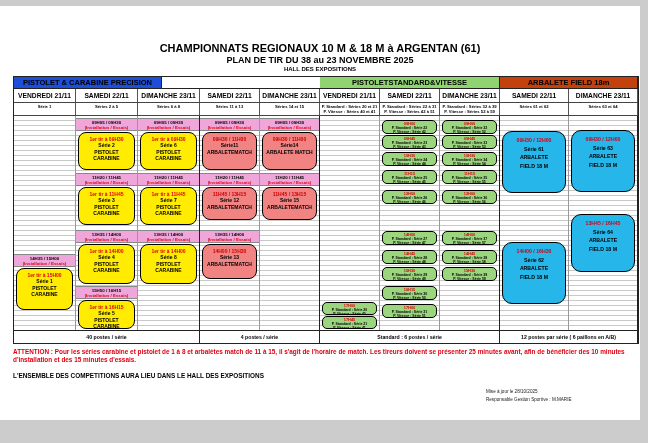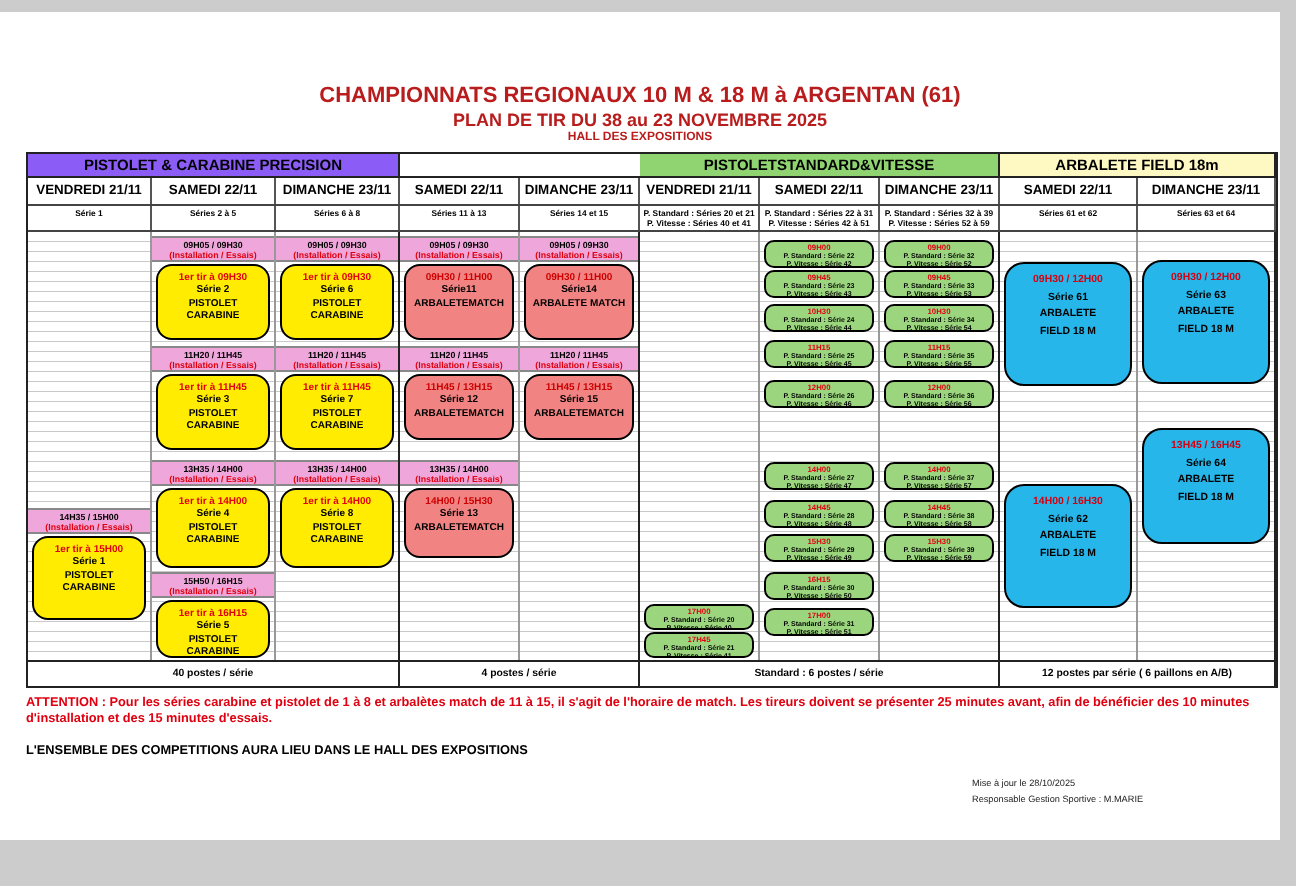--- a/index.html
+++ b/index.html
@@ -1,19 +1,19 @@
 <!DOCTYPE html>
 <html><head>
 <meta charset="utf-8">
 <style>
   html,body{margin:0;padding:0;}
   body{width:648px;height:443px;background:#cccccc;position:relative;overflow:hidden;
        font-family:"Liberation Sans", sans-serif;}
   .sheet{position:absolute;left:0;top:6px;width:640px;height:414px;background:#ffffff;}
-  .titles{position:absolute;top:36px;left:0;width:100%;text-align:center;color:#b91c1c;}
+  .titles{position:absolute;top:36px;left:0;width:100%;text-align:center;color:#000000;}
   .t1{font-size:11px;font-weight:bold;}
   .t2{font-size:9px;font-weight:bold;margin-top:1px;}
   .t3{font-size:6px;font-weight:bold;margin-top:1px;}
   #tbl{position:absolute;left:13px;top:70px;width:624px;border:1px solid #222;box-sizing:content-box;}
   #bandRow{position:relative;height:11px;border-bottom:1px solid #222;}
   .band{position:absolute;top:0;height:11px;box-sizing:border-box;border-right:1px solid #222;
         font-size:7.5px;font-weight:bold;text-align:center;line-height:11px;color:#000;overflow:hidden;}
   #dayRow{position:relative;height:13px;border-bottom:1px solid #444;}
   .daycell{position:absolute;top:0;height:13px;box-sizing:border-box;border-right:1px solid #555;
         font-size:6.7px;font-weight:bold;text-align:center;line-height:13px;color:#000;overflow:hidden;}
@@ -56,23 +56,23 @@
 
 <div class="sheet">
   <div class="titles">
     <div class="t1">CHAMPIONNATS REGIONAUX 10 M &amp; 18 M à ARGENTAN (61)</div>
     <div class="t2">PLAN DE TIR DU 38 au 23 NOVEMBRE 2025</div>
     <div class="t3">HALL DES EXPOSITIONS</div>
   </div>
 
   <div id="tbl">
     <div id="bandRow">
-        <div class="band" style="left: 0px; width: 186px; background: #8b5cf6;">PISTOLET &amp; CARABINE PRECISION</div>
+        <div class="band" style="left: 0px; width: 148px; background: #1d4ed8;">PISTOLET &amp; CARABINE PRECISION</div>
         <div class="band" style="left: 306px; width: 180px; background: rgb(143, 212, 112); text-align: center;">PISTOLETSTANDARD&amp;VITESSE</div>
-        <div class="band" style="left: 486px; width: 138px; background: #fef9c3;">ARBALETE FIELD 18m</div>
+        <div class="band" style="left: 486px; width: 138px; background: #c2410c;">ARBALETE FIELD 18m</div>
       </div>
     <div id="dayRow">
         <div class="daycell" style="left: 0px; width: 62px;">VENDREDI 21/11</div>
         <div class="daycell" style="left: 62px; width: 62px;">SAMEDI 22/11</div>
         <div class="daycell" style="left: 124px; width: 62px;">DIMANCHE 23/11</div>
         <div class="daycell" style="left: 186px; width: 60px;">SAMEDI 22/11</div>
         <div class="daycell" style="left: 246px; width: 60px;">DIMANCHE 23/11</div>
         <div class="daycell" style="left: 306px; width: 60px;">VENDREDI 21/11</div>
         <div class="daycell" style="left: 366px; width: 60px;">SAMEDI 22/11</div>
         <div class="daycell" style="left: 426px; width: 60px;">DIMANCHE 23/11</div>

